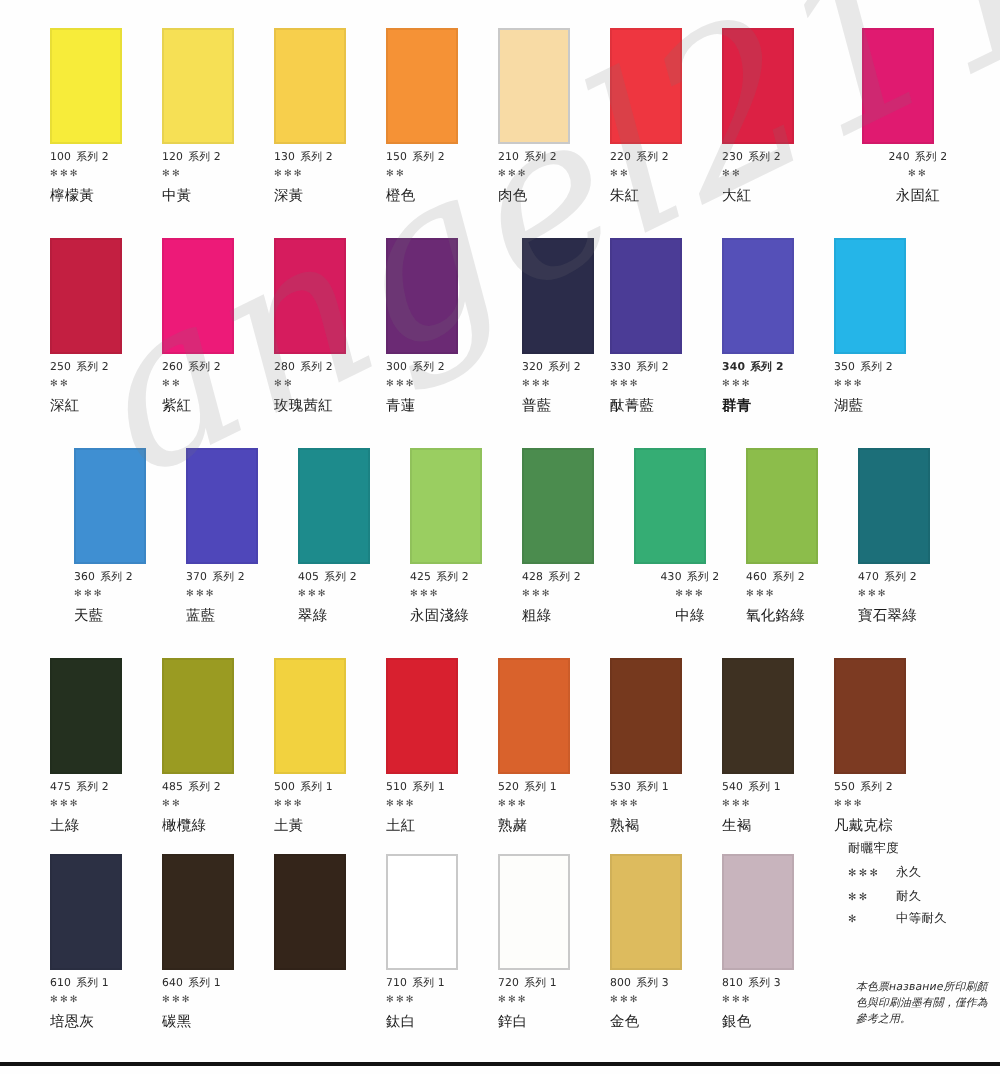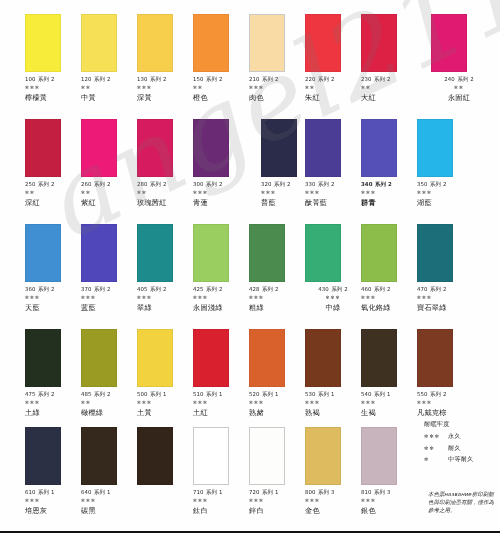--- a/index.html
+++ b/index.html
@@ -289,21 +289,21 @@
         </div>
         <div class="cell" style="left: 417px;">
           <div class="swatch" style="background: rgb(37, 181, 232);"></div>
           <div class="meta">
             <div class="code-line"><span class="code-num">350</span><span>系列 2</span></div>
             <div class="stars">✻✻✻</div>
             <div class="cname">湖藍</div>
           </div>
         </div>
       </div>
-      <div class="row" style="position: absolute; top: 224px; left: 0px;">
+      <div class="row" style="position: absolute; top: 224px; left: 12px;">
         <div class="cell" style="left: 25px;">
           <div class="swatch" style="background: rgb(63, 143, 210);"></div>
           <div class="meta">
             <div class="code-line"><span class="code-num">360</span><span>系列 2</span></div>
             <div class="stars">✻✻✻</div>
             <div class="cname">天藍</div>
           </div>
         </div>
         <div class="cell" style="left: 81px;">
           <div class="swatch" style="background: rgb(79, 71, 186);"></div>

